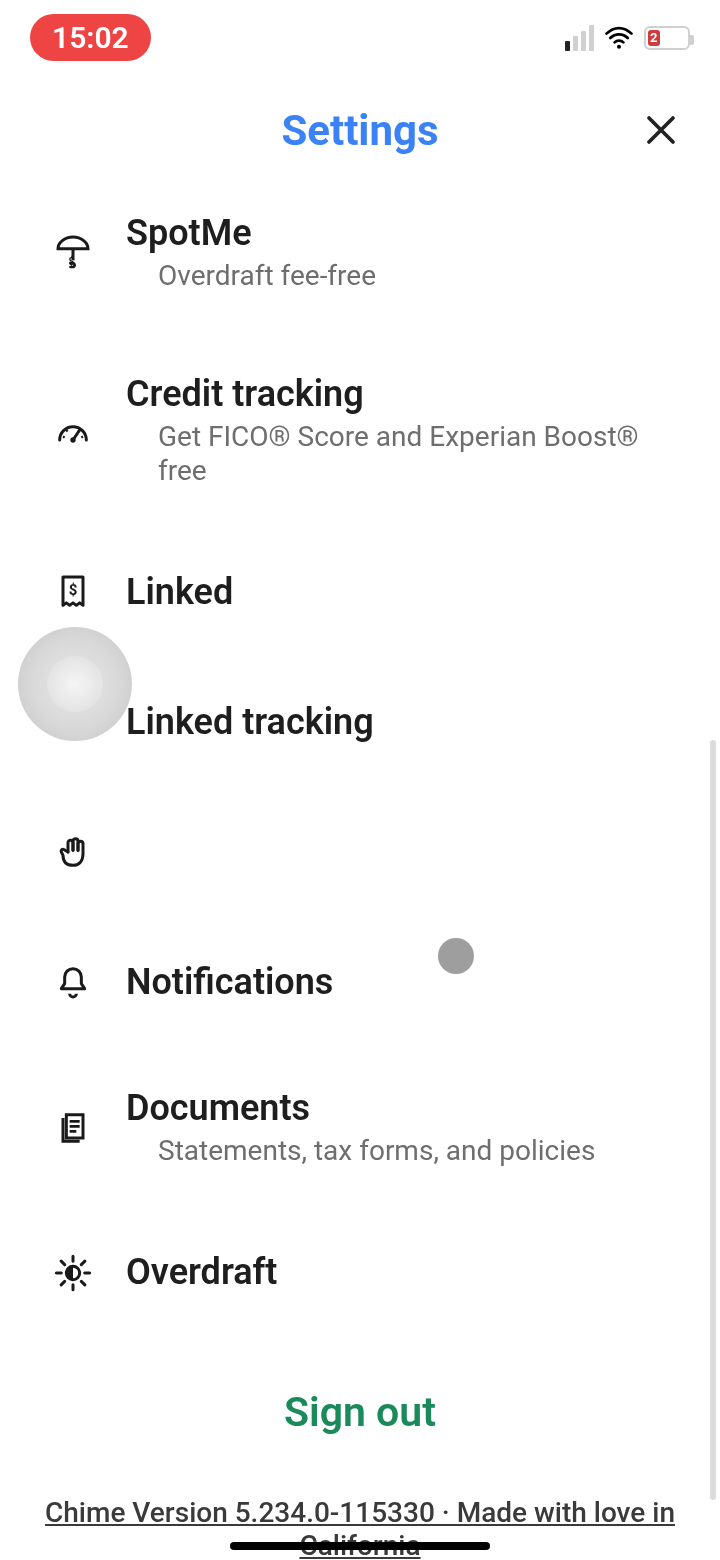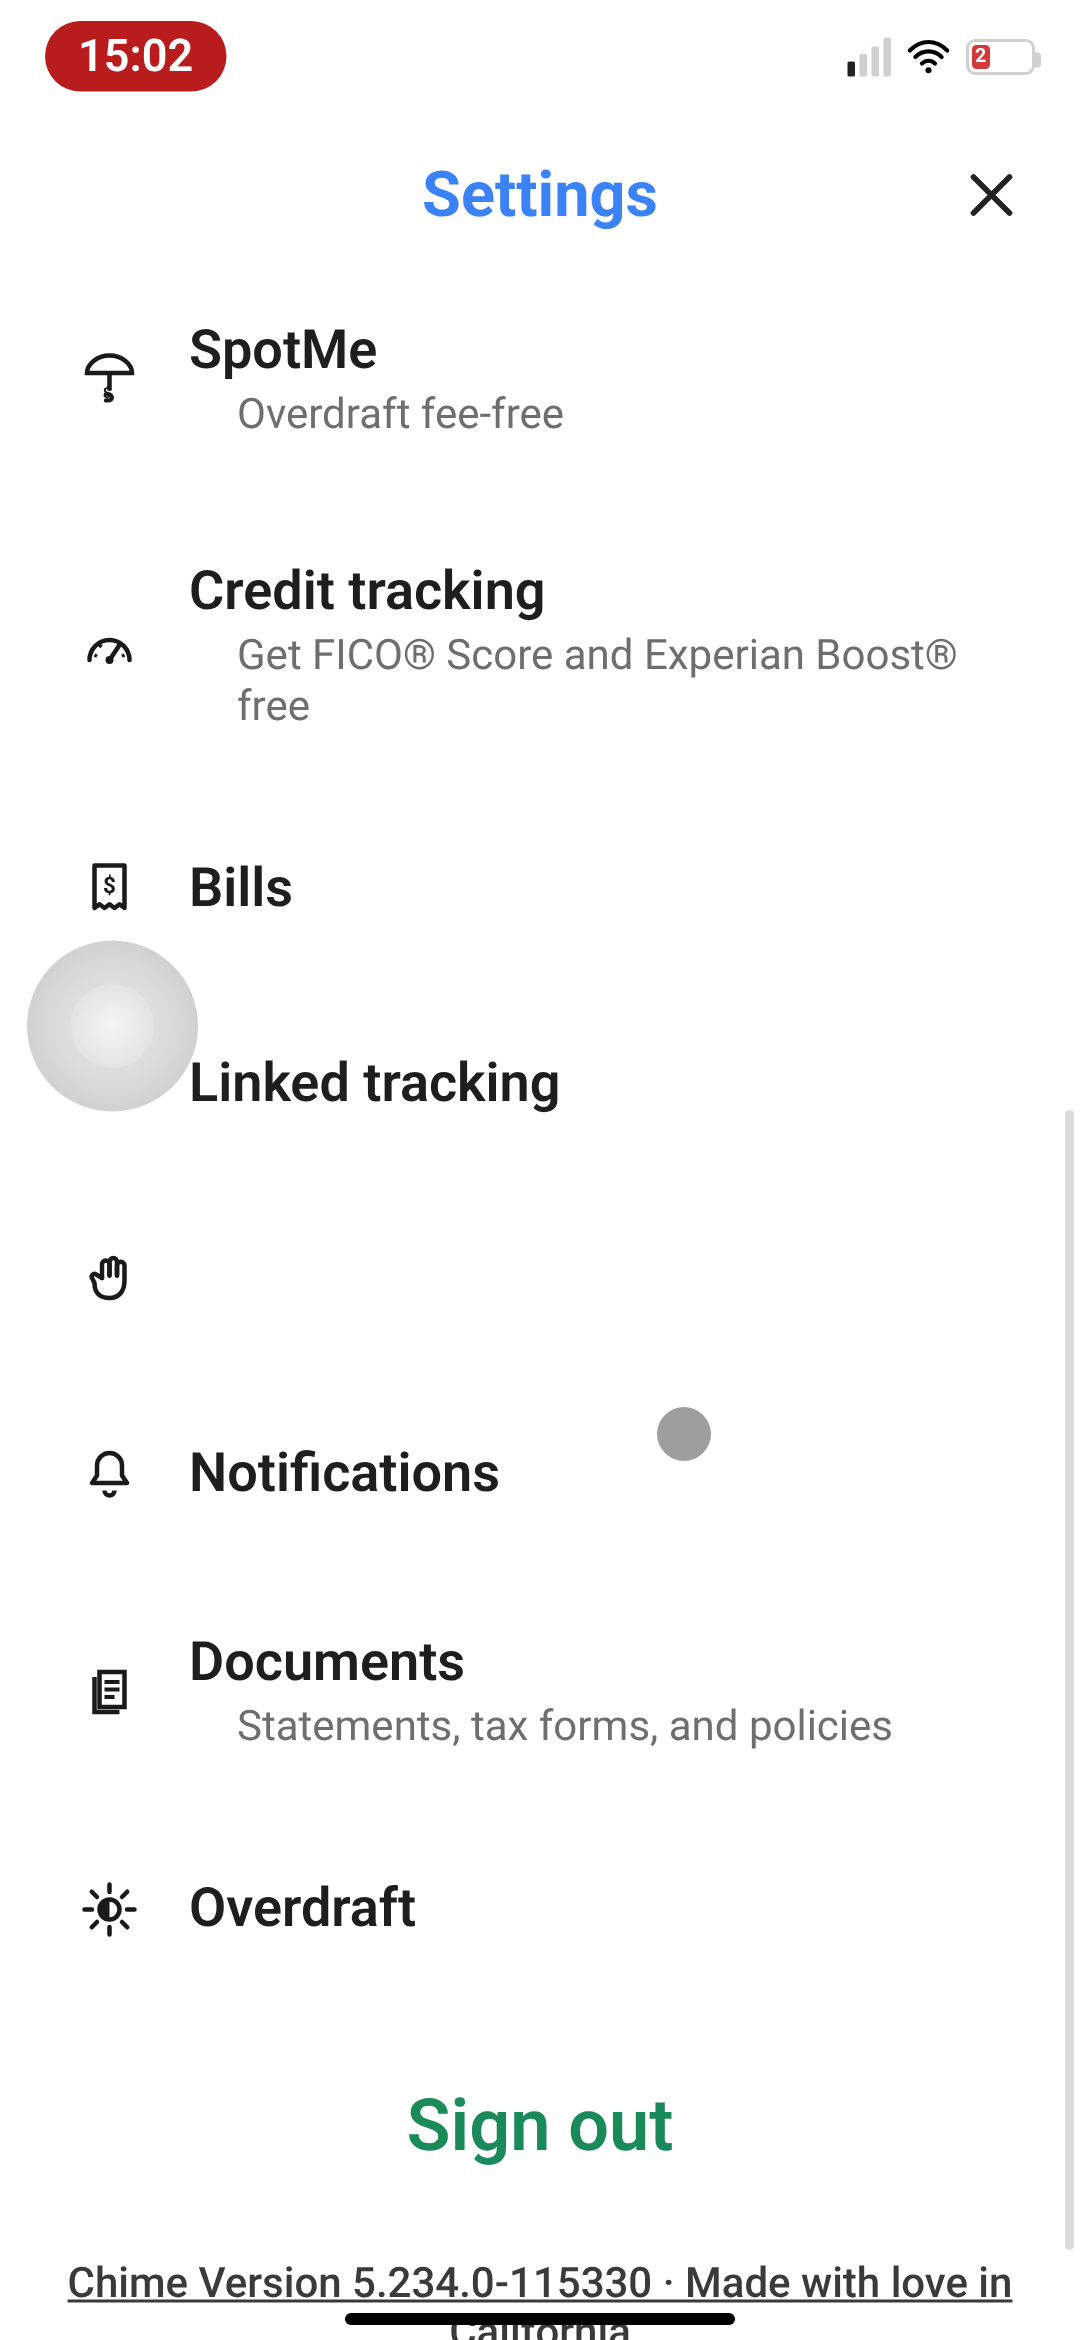--- a/index.html
+++ b/index.html
@@ -1,21 +1,21 @@
 <!DOCTYPE html>
 <html><head>
 <meta charset="utf-8">
 <style>
   * { margin: 0; padding: 0; box-sizing: border-box; }
   html, body { width: 720px; height: 1560px; font-family: -apple-system, BlinkMacSystemFont, "Segoe UI", Roboto, Helvetica, Arial, sans-serif; background: #fff; color: #1a1a1a; overflow: hidden; }
   .screen { width: 720px; height: 1560px; position: relative; background: #fff; }
 
   
   .status-bar { position: absolute; top: 0; left: 0; right: 0; height: 75px; display: flex; align-items: center; justify-content: space-between; padding: 0 30px; }
-  .time-pill { background: #b91c1c; color: #fff; border-radius: 24px; padding: 6px 22px; font-size: 30px; font-weight: 600; }
+  .time-pill { background: #ef4444; color: #fff; border-radius: 24px; padding: 6px 22px; font-size: 30px; font-weight: 600; }
   .status-right { display: flex; align-items: center; gap: 10px; }
   .cell-bars { display: flex; align-items: flex-end; gap: 3px; height: 26px; }
   .cell-bars span { width: 5px; background: #d0d0d0; border-radius: 1px; }
   .cell-bars span.on { background: #222; }
   .b1 { height: 10px; } .b2 { height: 15px; } .b3 { height: 20px; } .b4 { height: 26px; }
   .wifi-icon svg { width: 30px; height: 30px; display: block; }
   .battery { position: relative; width: 46px; height: 24px; border: 2px solid #d0d0d0; border-radius: 6px; display: flex; align-items: center; }
   .battery::after { content: ''; position: absolute; right: -6px; top: 7px; width: 4px; height: 10px; background: #d0d0d0; border-radius: 0 2px 2px 0; }
   .battery-fill { position: absolute; left: 2px; top: 2px; bottom: 2px; width: 12px; background: #d23b3b; border-radius: 3px; display: flex; align-items: center; justify-content: center; }
   .battery-txt { position: absolute; left: 4px; color: #fff; font-size: 13px; font-weight: 700; line-height: 1; }
@@ -32,21 +32,21 @@
   .item .icon-wrap { width: 50px; height: 50px; display: flex; align-items: center; justify-content: center; flex-shrink: 0; }
   .item .icon-wrap svg { width: 40px; height: 40px; }
   .item .text-wrap { flex: 1; margin-left: 28px; display: flex; flex-direction: column; justify-content: space-between; }
   .item .primary { font-size: 36px; font-weight: 600; color: #1e1e1e; line-height: 1.2; }
   .item .secondary { font-size: 28px; color: #6e6e6e; margin-top: 4px; line-height: 1.2; margin-left: 32px; }
   .item .chev { width: 30px; height: 30px; flex-shrink: 0; }
   .item .chev svg { width: 24px; height: 24px; }
 
   
   .sign-out-row { text-align: center; padding: 50px 0 40px; }
-  .sign-out { font-size: 48px; font-weight: 600; color: #1a8a5a; cursor: pointer; }
+  .sign-out { font-size: 41px; font-weight: 600; color: #1a8a5a; cursor: pointer; }
 
   
   .footer-text { text-align: center; font-size: 28px; color: #3a3a3a; font-weight: 500; padding: 20px 20px 40px; text-decoration: underline; }
 
   
   .home-ind { position: absolute; bottom: 10px; left: 50%; transform: translateX(-50%); width: 260px; height: 8px; background: #000; border-radius: 4px; }
 
   
   .scroll-track { position: absolute; right: 4px; top: 740px; width: 6px; height: 760px; background: #dcdcdc; border-radius: 3px; }
 
@@ -128,21 +128,21 @@
           </svg>
       </div>
     </div>
     <div class="item">
       <div class="icon-wrap">
         <svg viewBox="0 0 24 24">
             <use href="#ic-receipt-dollar"></use>
           </svg>
       </div>
       <div class="text-wrap">
-        <div class="primary">Bills</div>
+        <div class="primary">Linked</div>
 
       </div>
       <div class="chev">
         <svg viewBox="0 0 24 24">
             <use href="#ic-chevron"></use>
           </svg>
       </div>
     </div>
     <div class="item">
       <div class="icon-wrap">

